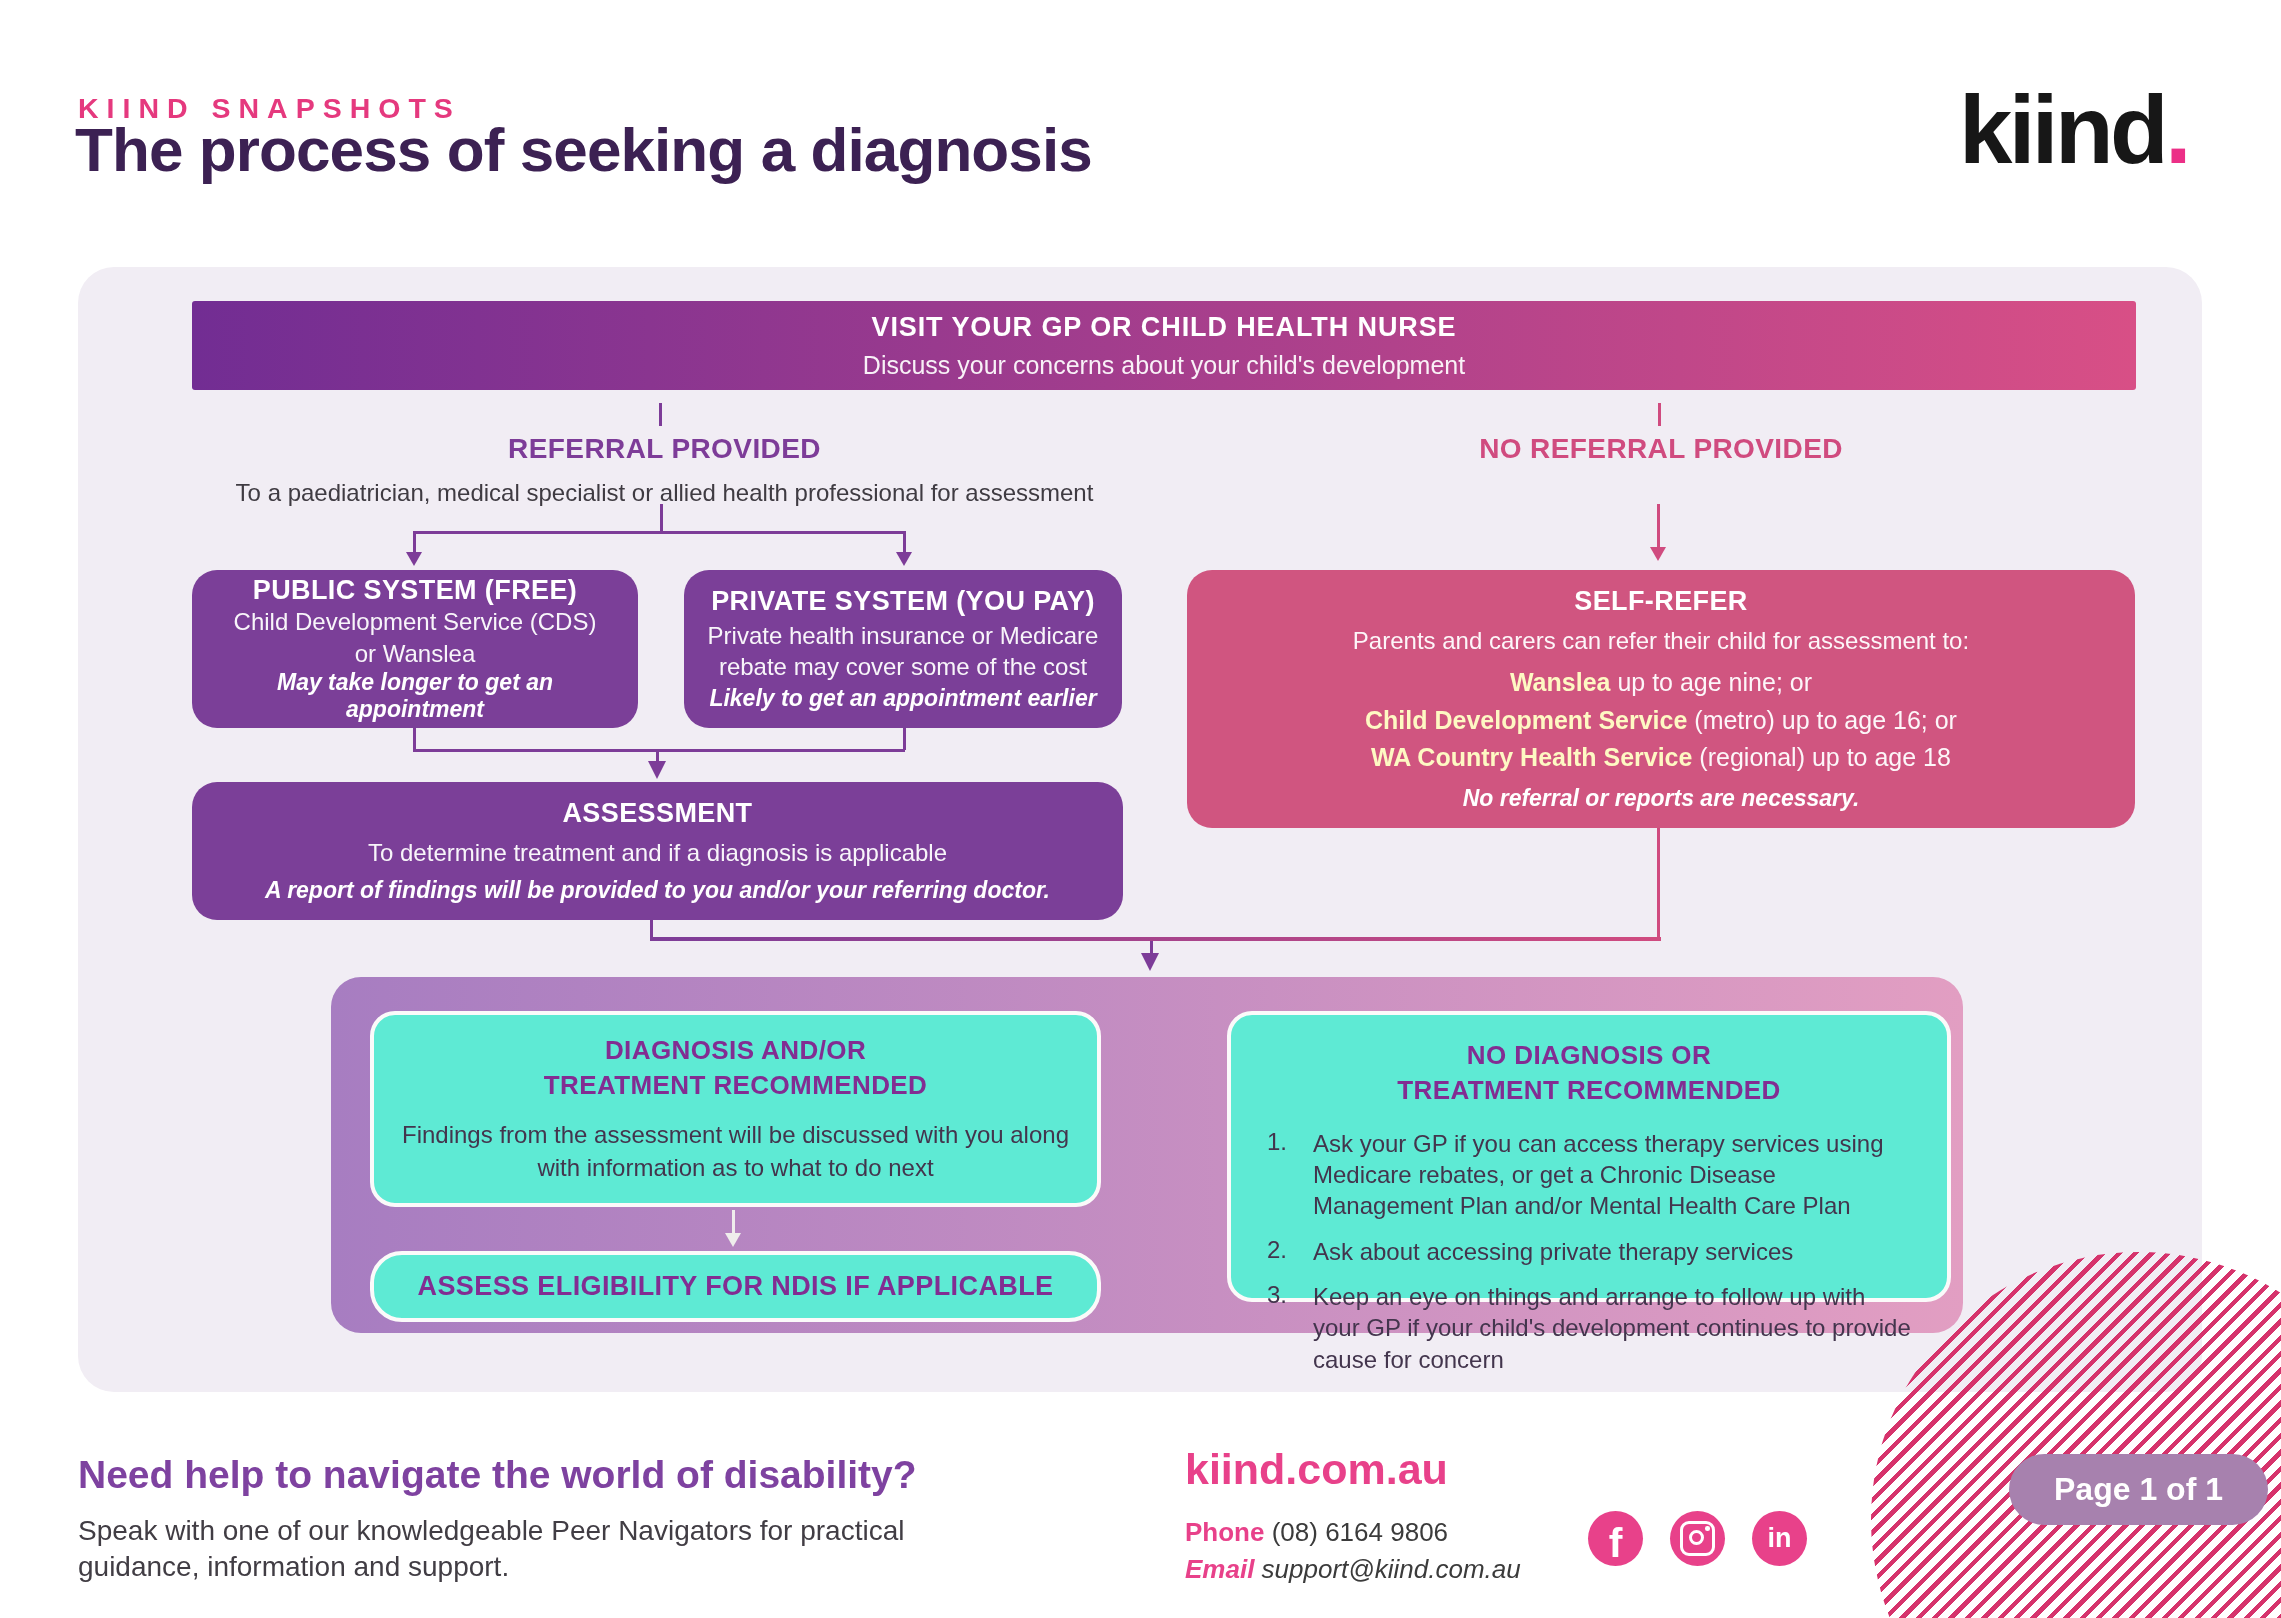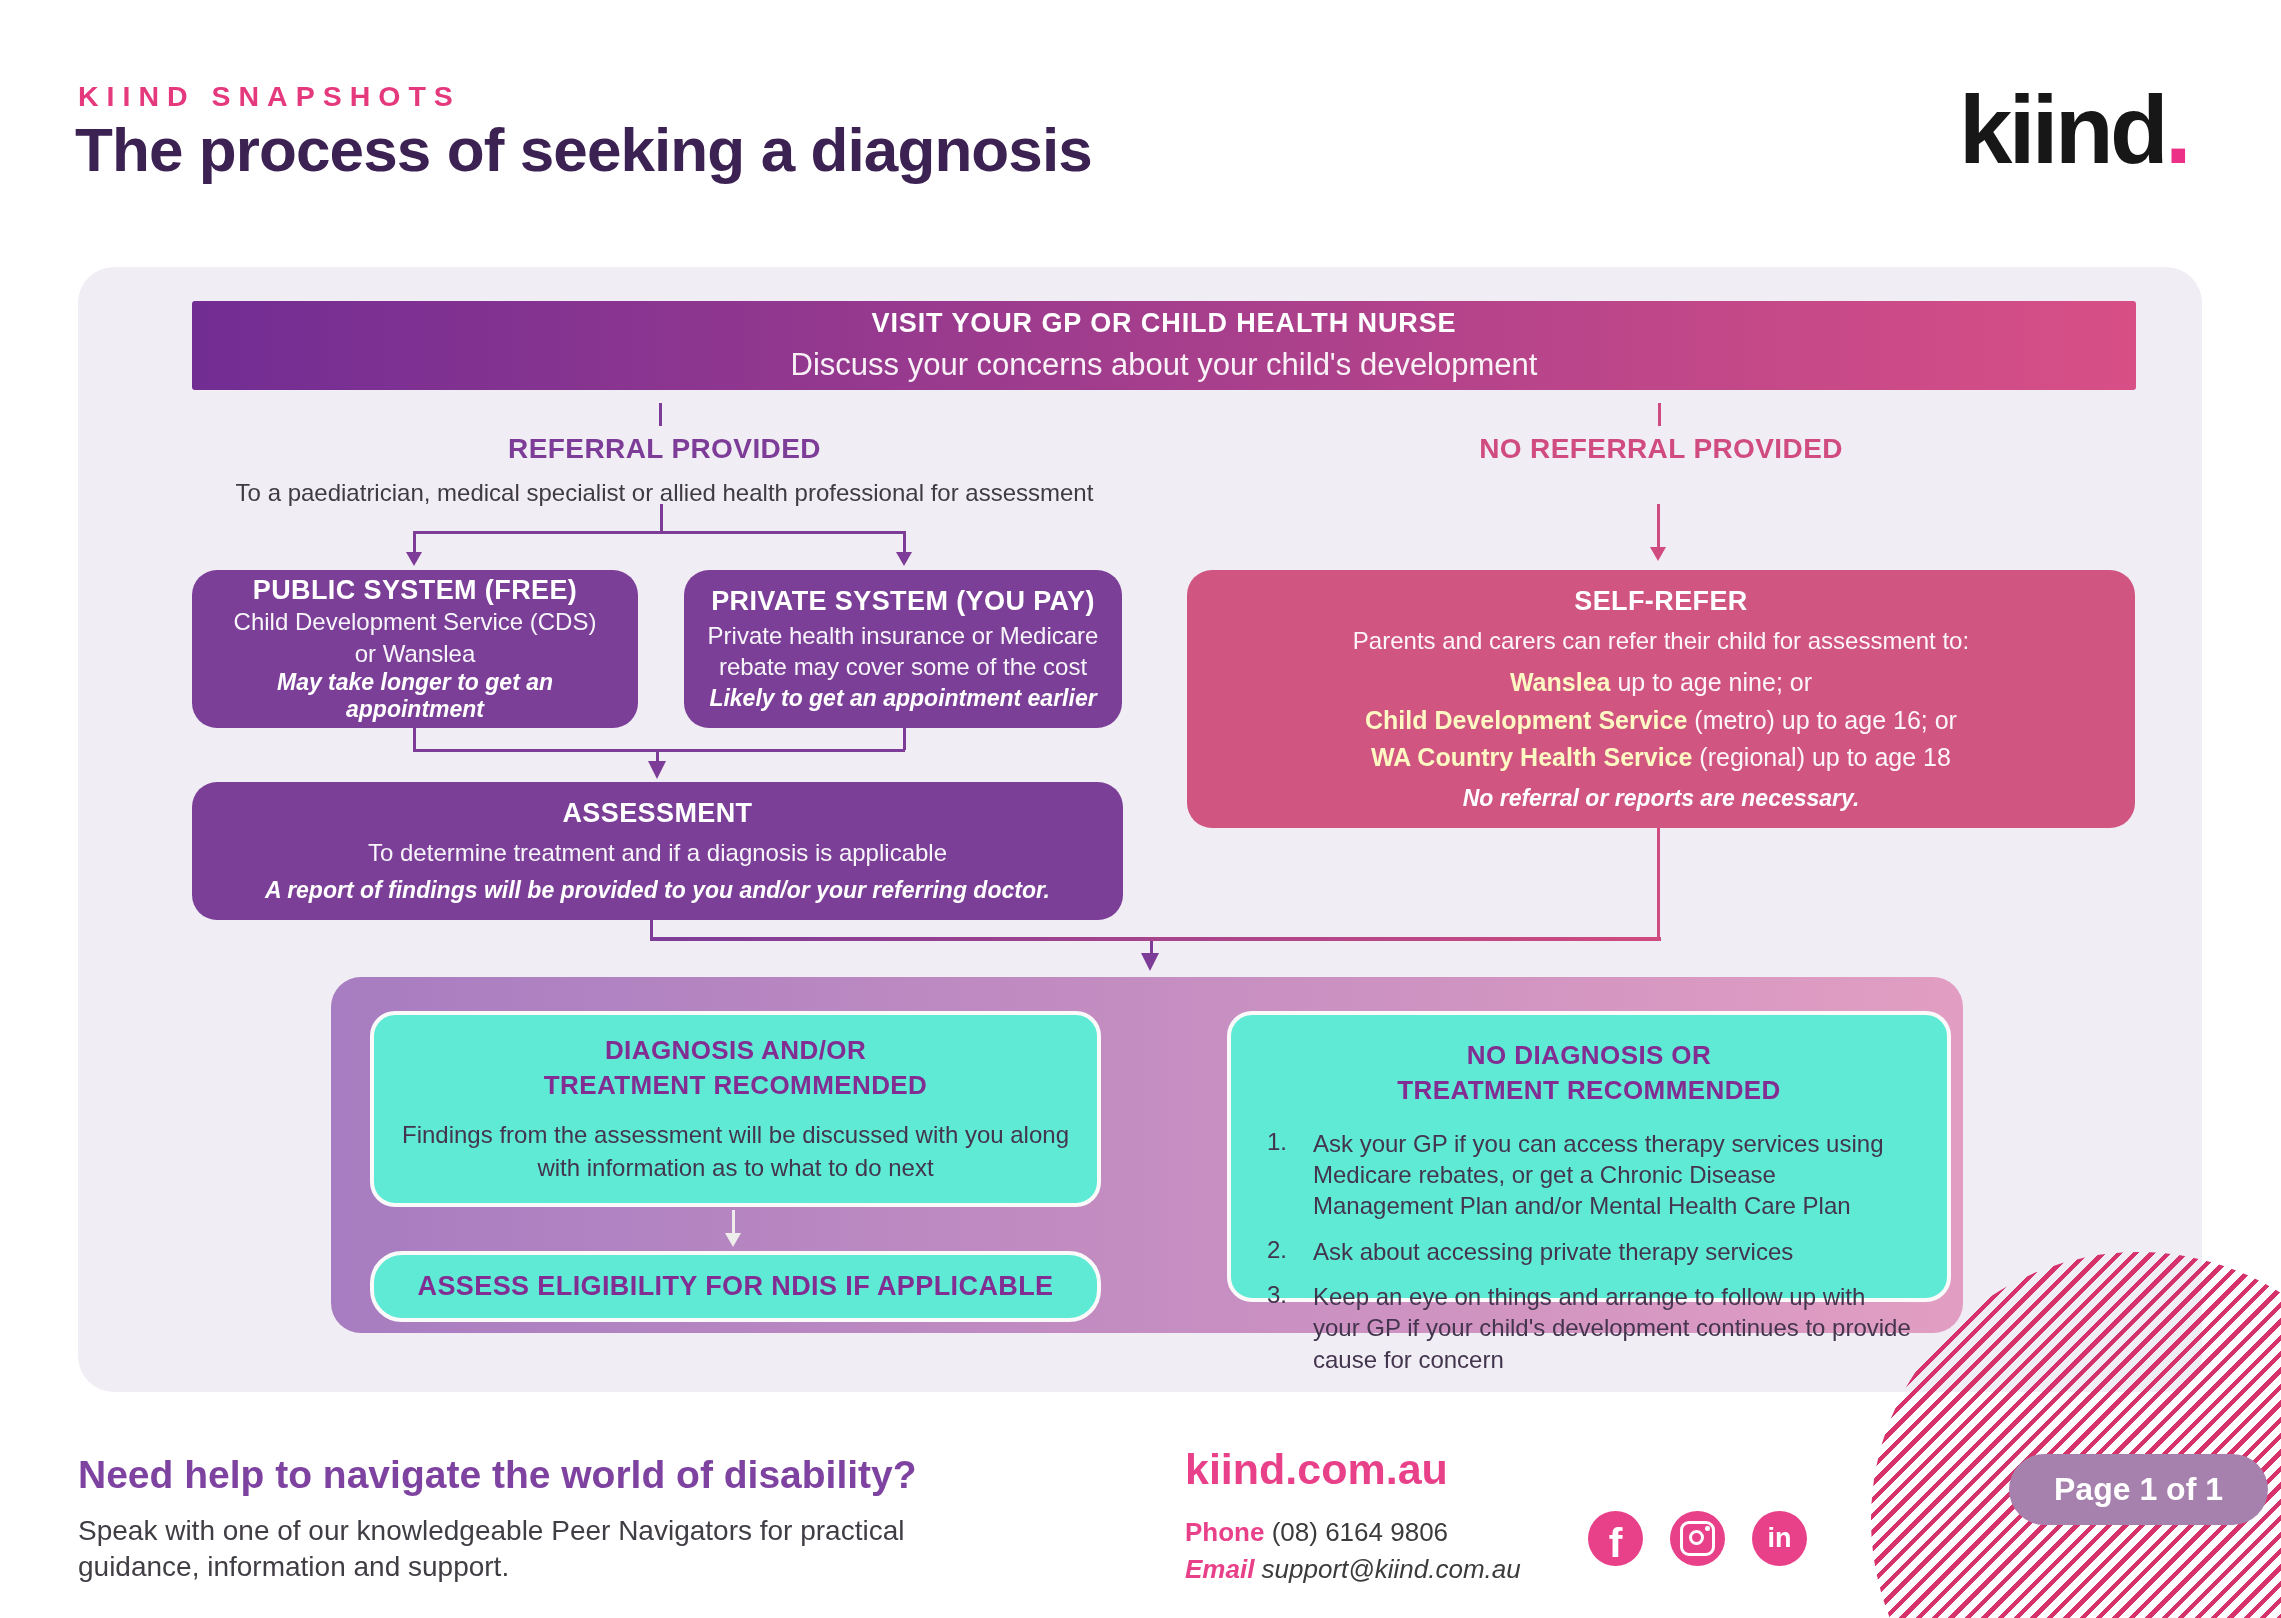--- a/index.html
+++ b/index.html
@@ -3,33 +3,33 @@
 <meta charset="utf-8">
 <style>
   html,body{margin:0;padding:0;background:#ffffff;width:2281px;height:1618px;overflow:hidden;
     font-family:"Liberation Sans",sans-serif;}
   .abs{position:absolute;}
   .center{text-align:center;}
   .pre{white-space:pre-line;}
   .nowrap{white-space:nowrap;}
 
   
-  .eyebrow{left:78px;top:80px;font-size:28.5px;font-weight:700;letter-spacing:8px;color:#e5397e;}
+  .eyebrow{left:78px;top:92px;font-size:28.5px;font-weight:700;letter-spacing:8px;color:#e5397e;}
   .pagetitle{left:75px;top:114px;font-size:62px;font-weight:700;letter-spacing:-0.9px;color:#3c2153;}
   .logo{left:1959px;top:75px;font-size:96px;font-weight:700;letter-spacing:-3.6px;color:#171717;}
   .logo .dot{color:#ec2f87;}
 
   
   .panel{left:78px;top:267px;width:2124px;height:1125px;background:#f1edf4;border-radius:36px;z-index:0;}
   .flow{z-index:2;}
   .banner{left:192px;top:301px;width:1944px;height:89px;border-radius:3px;
     background:linear-gradient(90deg,#722d93,#d84f86);color:#fff;display:flex;flex-direction:column;
     align-items:center;justify-content:center;gap:8px;}
   .banner .t{font-size:27px;font-weight:700;letter-spacing:0.9px;}
-  .banner .s{font-size:31px;color:rgba(255,255,255,.93);}
+  .banner .s{font-size:25px;color:rgba(255,255,255,.93);}
 
   .vline{width:2.7px;}
   .purple-line{background:#7d3c98;}
   .pink-line{background:#d04b7f;}
   .hline{height:2.7px;background:#7d3c98;}
   .arrowhead{width:0;height:0;border-left:8px solid transparent;border-right:8px solid transparent;border-top:14.3px solid #7d3c98;}
   .arrowhead.big{border-left-width:9.8px;border-right-width:9.8px;border-top-width:18px;}
   .arrowhead.pink{border-top-color:#d04b7f;}
   .arrowhead.light{border-top-color:#efedec;}
 

